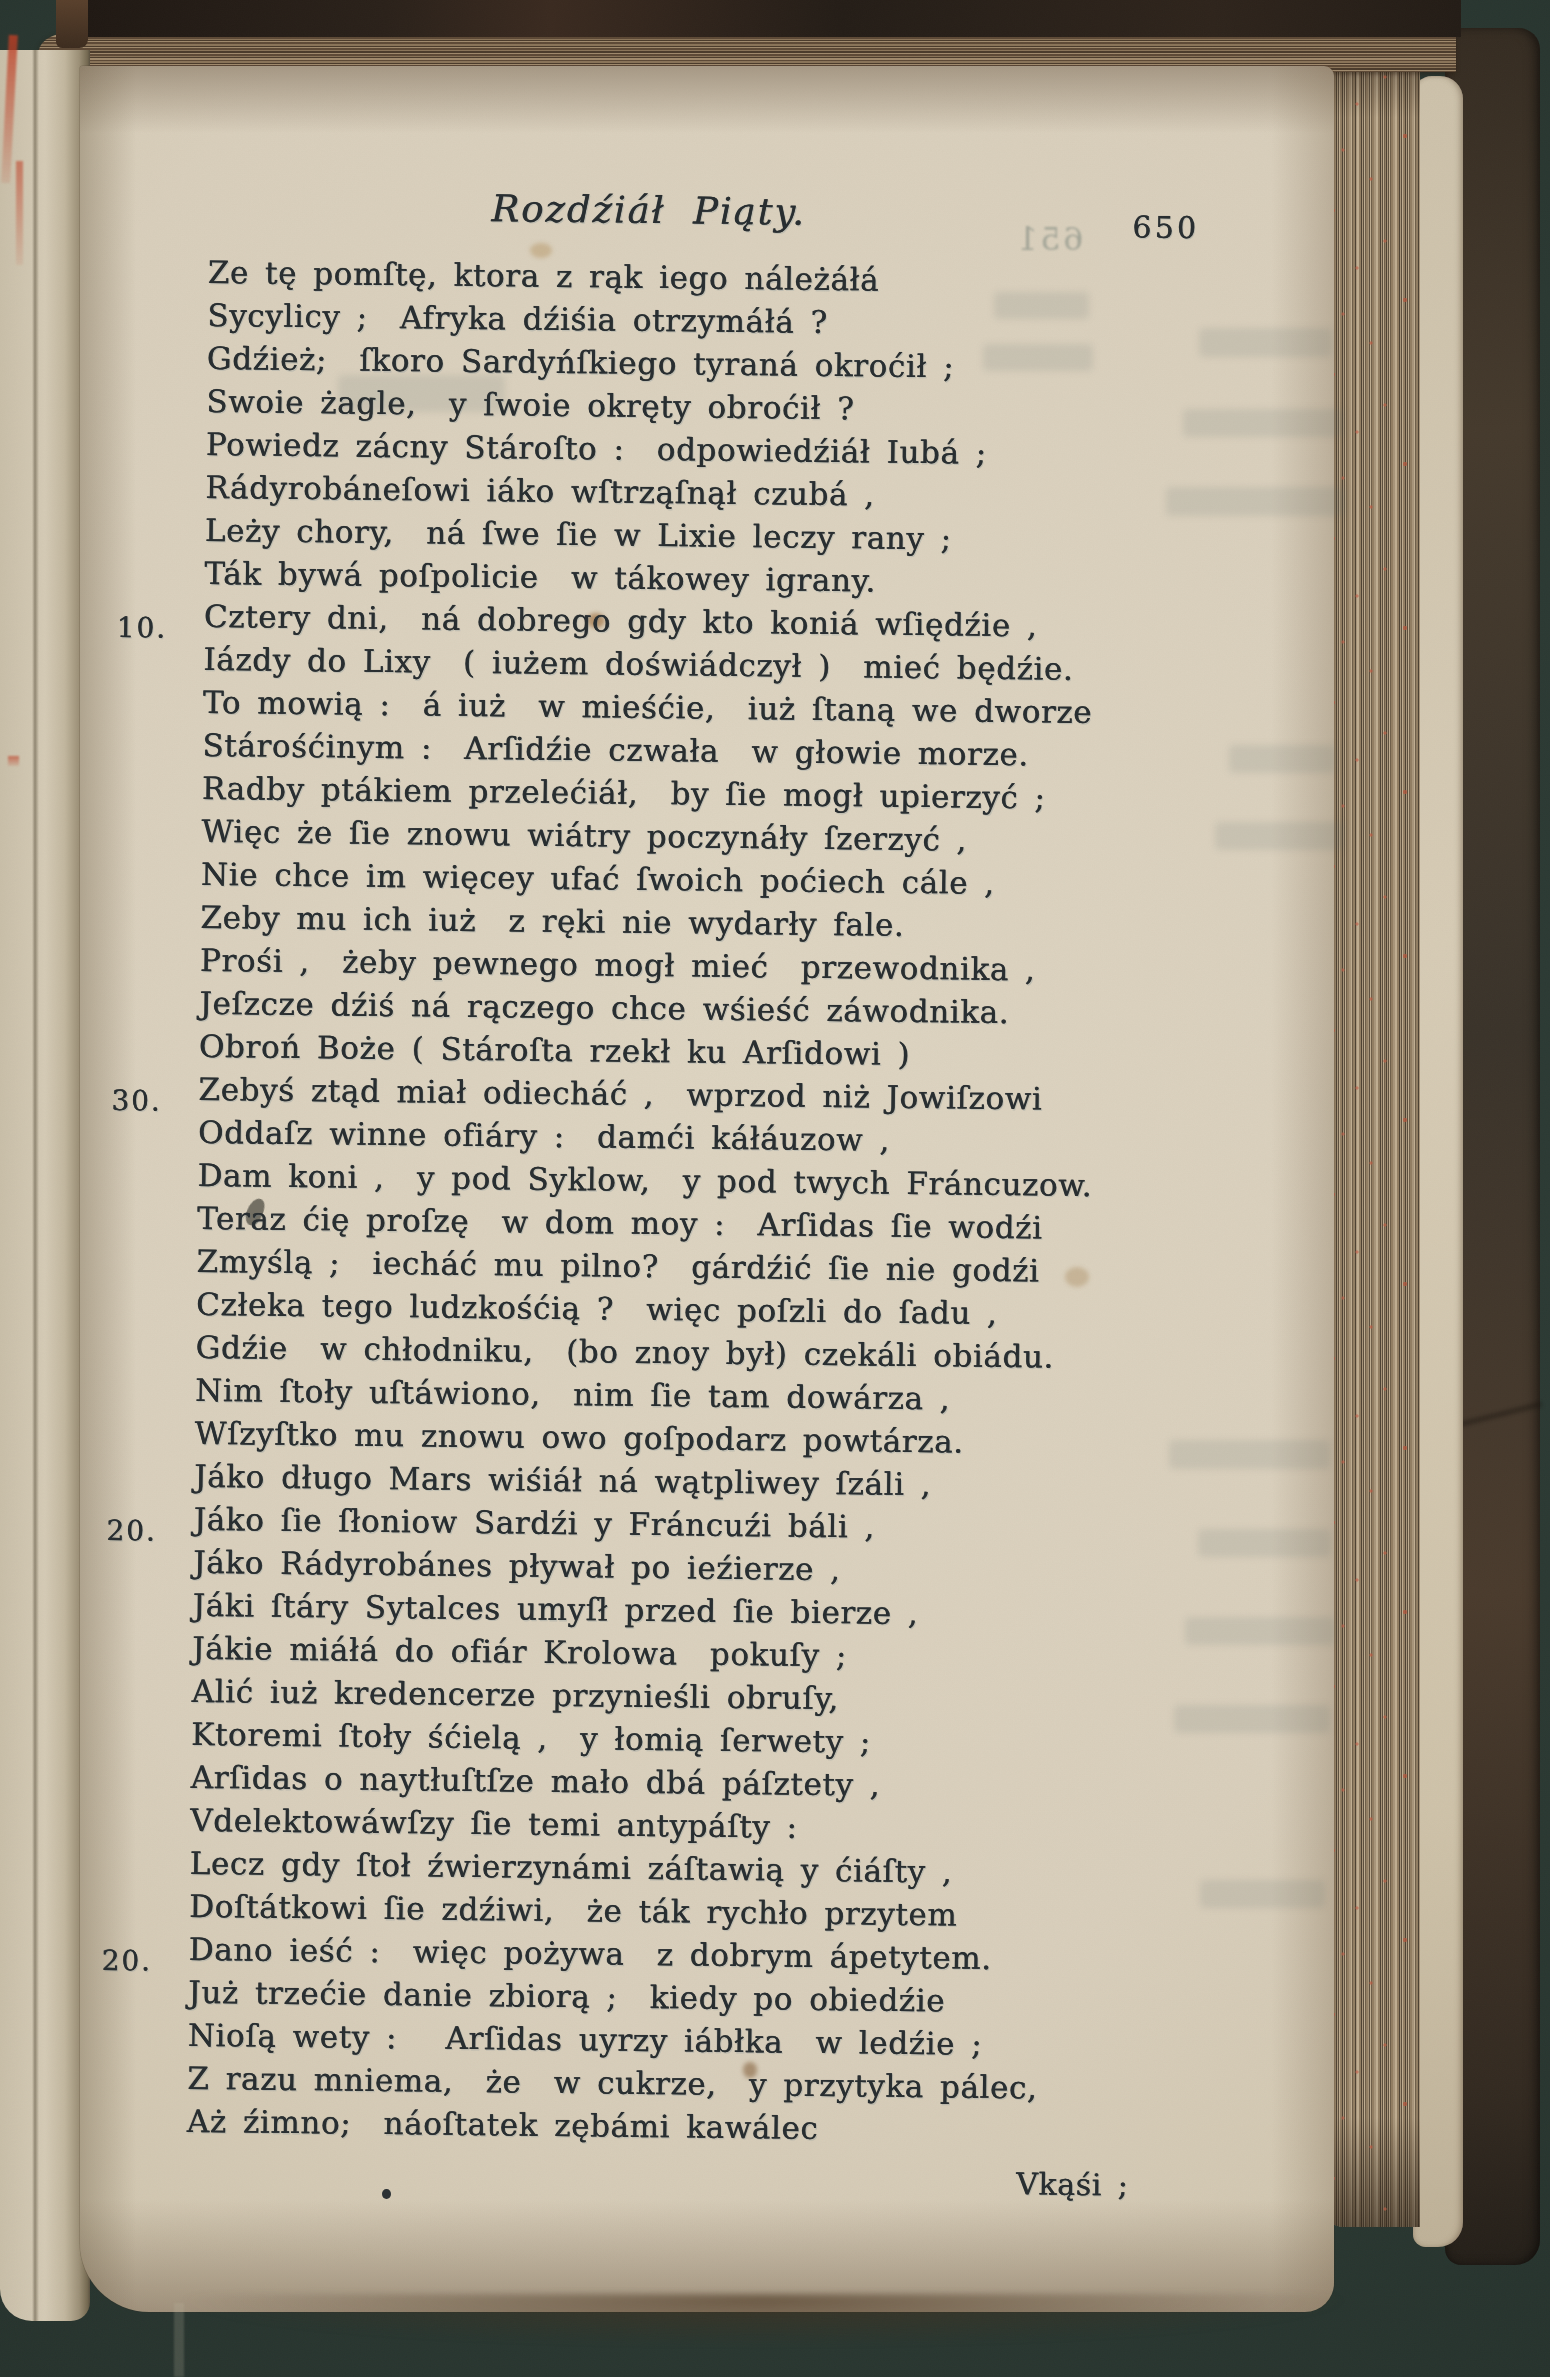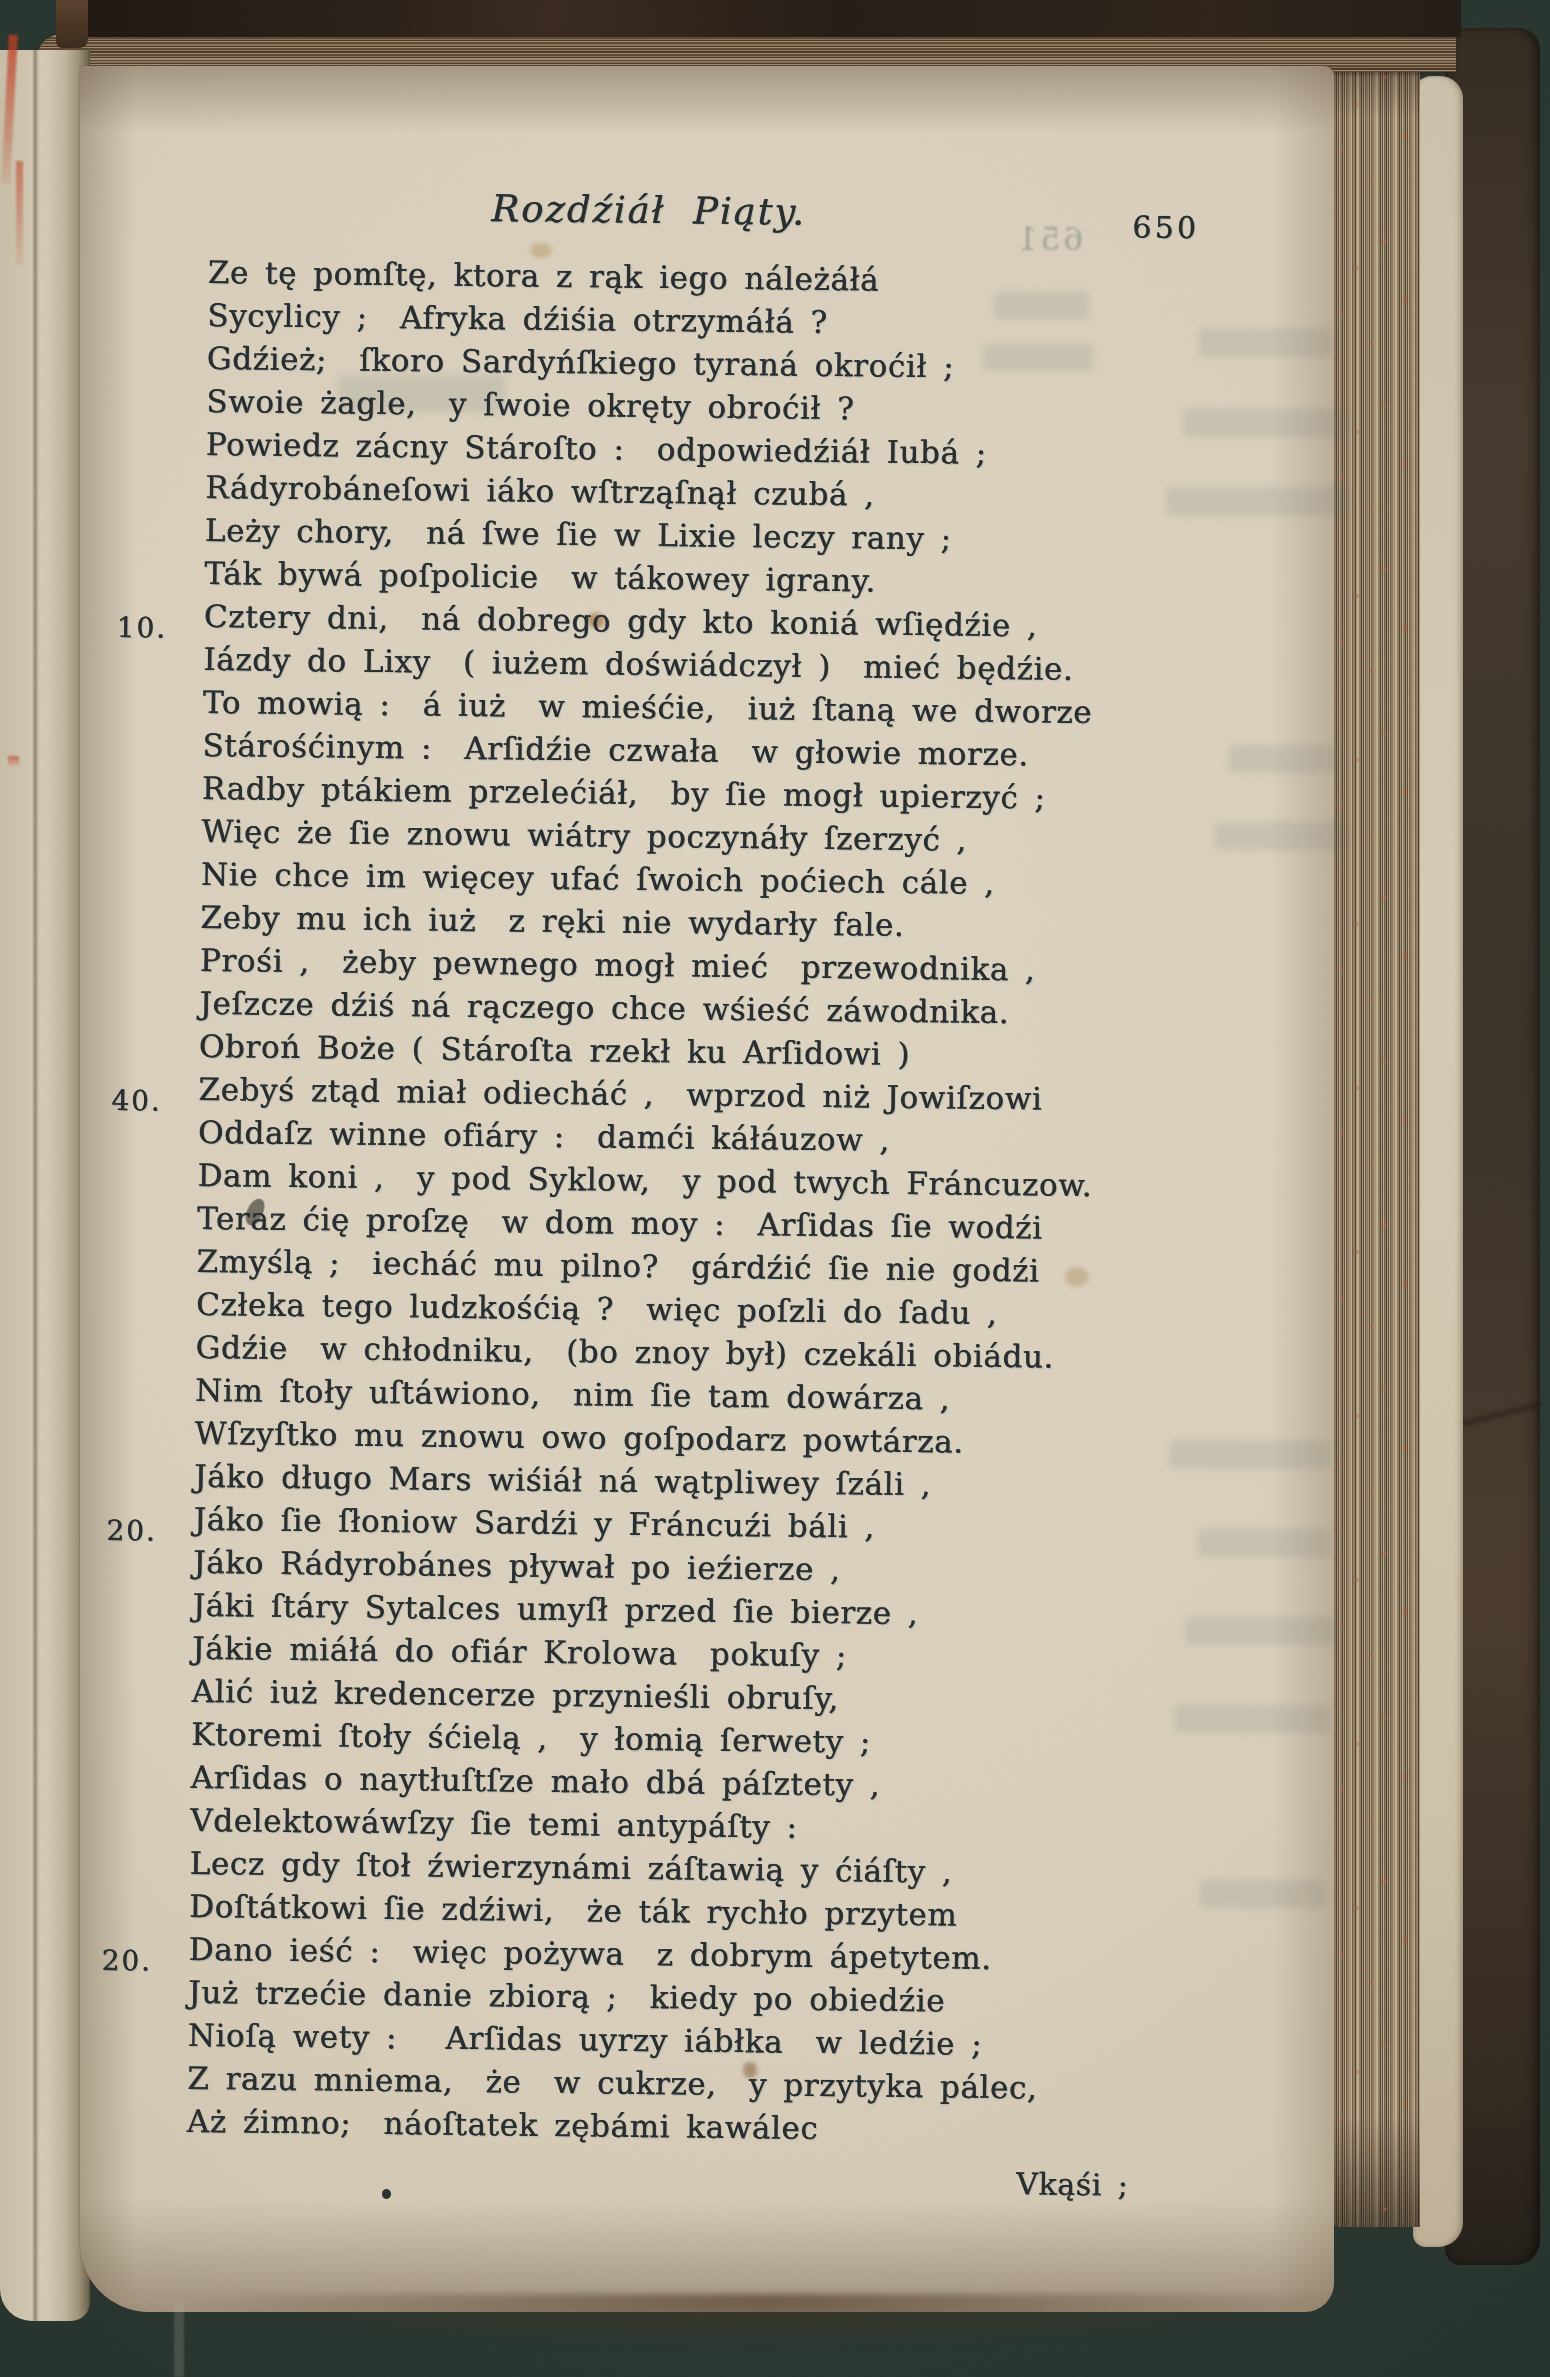--- a/index.html
+++ b/index.html
@@ -202,21 +202,21 @@
       <div class="vline"><span class="vtext">Nie chce im więcey ufać ſwoich poćiech cále ,</span></div>
 
       <div class="vline"><span class="vtext">Zeby mu ich iuż  z ręki nie wydarły fale.</span></div>
 
       <div class="vline"><span class="vtext">Prośi ,  żeby pewnego mogł mieć  przewodnika ,</span></div>
 
       <div class="vline"><span class="vtext">Jeſzcze dźiś ná rączego chce wśieść záwodnika.</span></div>
 
       <div class="vline"><span class="vtext">Obroń Boże ( Stároſta rzekł ku Arſidowi )</span></div>
 
-      <div class="vline"><span class="vmargin">40.</span><span class="vtext">Zebyś ztąd miał odiecháć ,  wprzod niż Jowiſzowi</span></div>
+      <div class="vline"><span class="vmargin">30.</span><span class="vtext">Zebyś ztąd miał odiecháć ,  wprzod niż Jowiſzowi</span></div>
 
       <div class="vline"><span class="vtext">Oddaſz winne ofiáry :  damći káłáuzow ,</span></div>
 
       <div class="vline"><span class="vtext">Dam koni ,  y pod Syklow,  y pod twych Fráncuzow.</span></div>
 
       <div class="vline"><span class="vtext">Teraz ćię proſzę  w dom moy :  Arſidas ſie wodźi</span></div>
 
       <div class="vline"><span class="vtext">Zmyślą ;  iecháć mu pilno?  gárdźić ſie nie godźi</span></div>
 
       <div class="vline"><span class="vtext">Człeka tego ludzkośćią ?  więc poſzli do ſadu ,</span></div>

